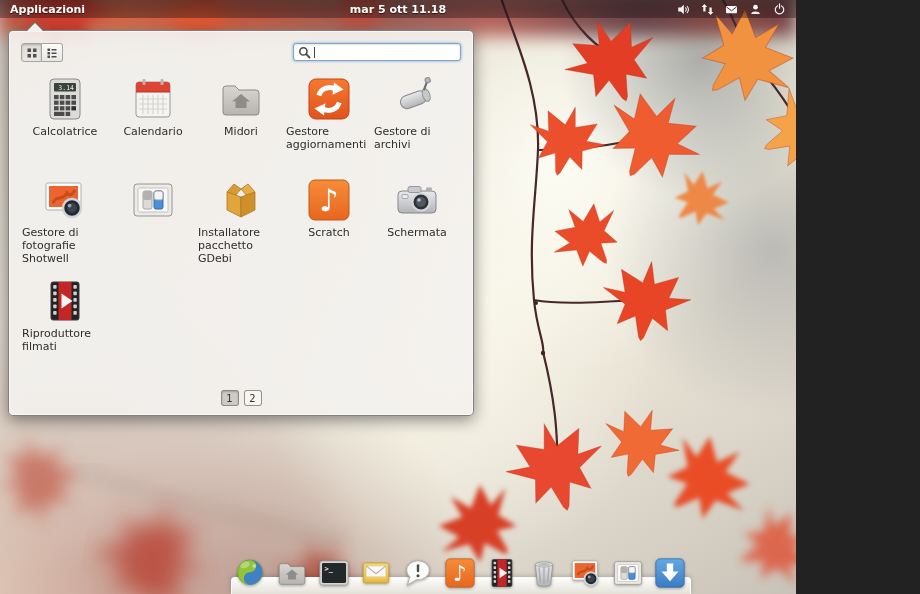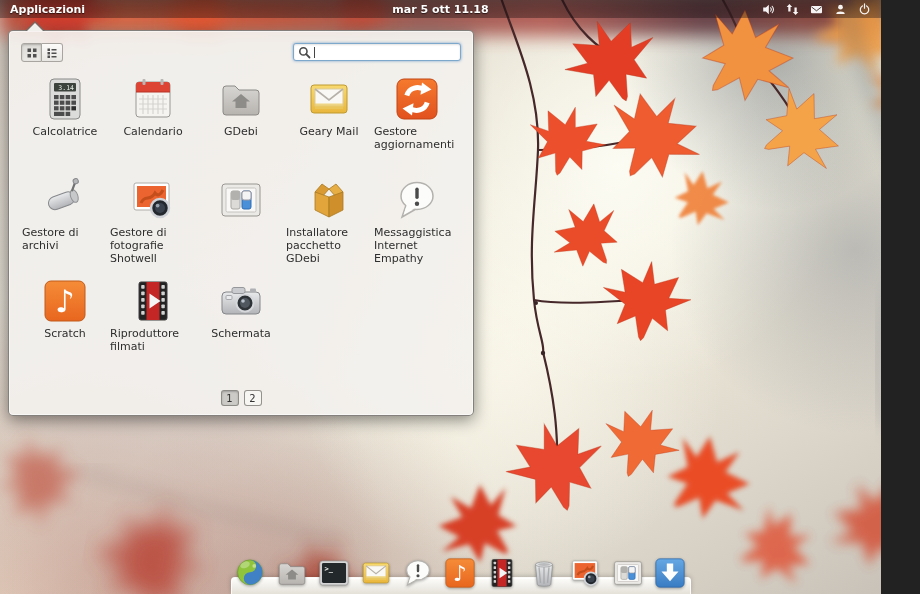--- a/index.html
+++ b/index.html
@@ -1,17 +1,17 @@
 <!DOCTYPE html>
 <html><head>
 <meta charset="utf-8">
 <style>
   html,body{margin:0;padding:0;}
   body{font-family:"DejaVu Sans","Liberation Sans",sans-serif;background:#222;}
-  .desktop{position:relative;width:881px;height:594px;overflow:hidden;background:#4c1d95;}
+  .desktop{position:relative;width:796px;height:594px;overflow:hidden;background:#4c1d95;}
 
   
   .wallpaper{position:absolute;inset:0;z-index:0;
     background:
       radial-gradient(circle at 88% 10%, rgba(70,80,95,.40) 0%, rgba(70,80,95,0) 16%),
       radial-gradient(circle at 97% 42%, rgba(92,100,114,.32) 0%, rgba(92,100,114,0) 20%),
       radial-gradient(circle at 70% 28%, rgba(255,255,248,.85) 0%, rgba(255,255,248,0) 30%),
       radial-gradient(circle at 58% 62%, rgba(252,250,238,.75) 0%, rgba(252,250,238,0) 34%),
       radial-gradient(circle at 18% 55%, rgba(200,196,200,.5) 0%, rgba(200,196,200,0) 40%),
       radial-gradient(circle at 12% 96%, rgba(150,62,50,.38) 0%, rgba(150,62,50,0) 30%),
@@ -415,27 +415,21 @@
       <div class="app">
         <svg>
             <use href="#i-cal"></use>
           </svg>
         <span class="lbl">Calendario</span>
       </div>
       <div class="app">
         <svg>
             <use href="#i-folder"></use>
           </svg>
-        <span class="lbl">GDebi</span>
-      </div>
-      <div class="app">
-        <svg>
-            <use href="#i-mail"></use>
-          </svg>
-        <span class="lbl">Geary Mail</span>
+        <span class="lbl">Midori</span>
       </div>
       <div class="app">
         <svg>
             <use href="#i-refresh"></use>
           </svg>
         <span class="lbl">Gestore aggiornamenti</span>
       </div>
       <div class="app">
         <svg>
             <use href="#i-archive"></use>
@@ -454,41 +448,35 @@
           </svg>
       </div>
       <div class="app">
         <svg>
             <use href="#i-gdebi"></use>
           </svg>
         <span class="lbl">Installatore pacchetto GDebi</span>
       </div>
       <div class="app">
         <svg>
-            <use href="#i-empathy"></use>
-          </svg>
-        <span class="lbl">Messaggistica Internet Empathy</span>
-      </div>
-      <div class="app">
-        <svg>
             <use href="#i-music"></use>
           </svg>
         <span class="lbl">Scratch</span>
       </div>
       <div class="app">
         <svg>
+            <use href="#i-camera"></use>
+          </svg>
+        <span class="lbl">Schermata</span>
+      </div>
+      <div class="app">
+        <svg>
             <use href="#i-videos"></use>
           </svg>
         <span class="lbl">Riproduttore filmati</span>
-      </div>
-      <div class="app">
-        <svg>
-            <use href="#i-camera"></use>
-          </svg>
-        <span class="lbl">Schermata</span>
       </div>
     </div>
 
     <div class="pager">
       <div class="pg active">1</div>
       <div class="pg">2</div>
     </div>
   </div>
 
   <div class="dock-platform"></div>

